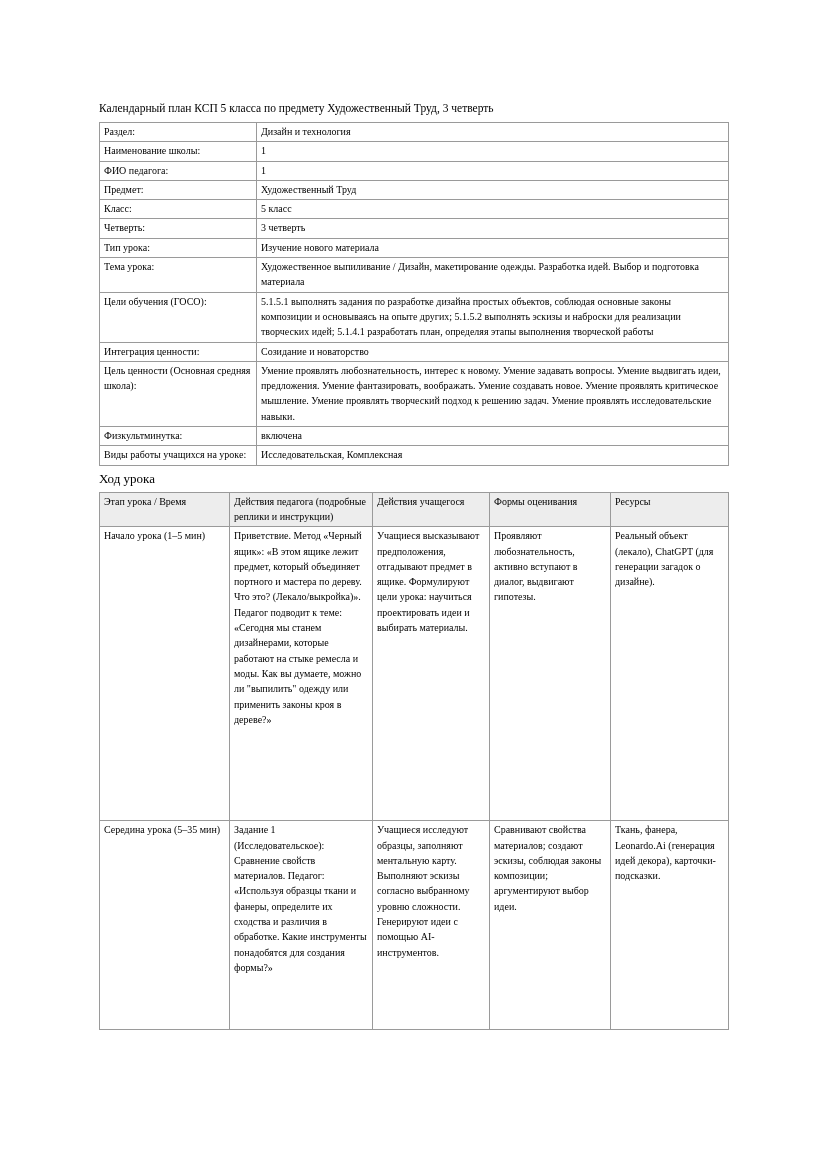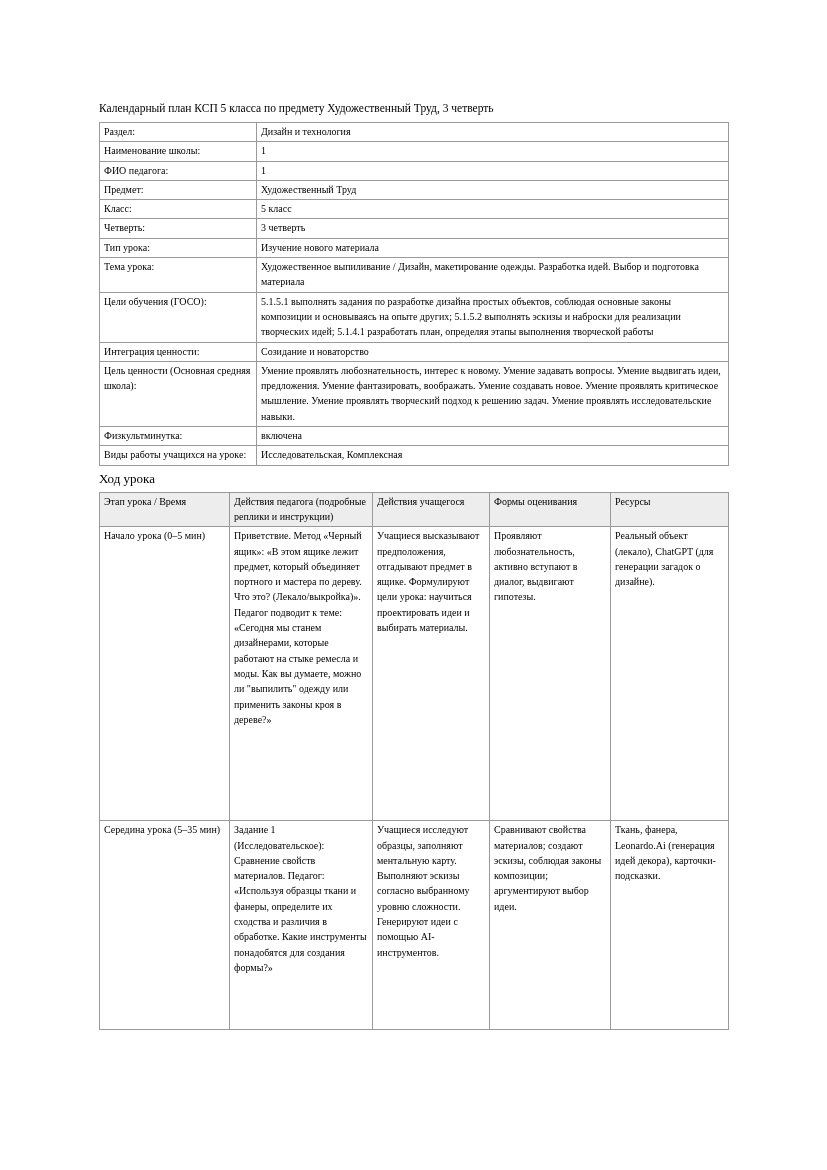--- a/index.html
+++ b/index.html
@@ -164,21 +164,21 @@
         <tr>
           <td>Этап урока / Время</td>
           <td>Действия педагога (подробные реплики и инструкции)</td>
           <td>Действия учащегося</td>
           <td>Формы оценивания</td>
           <td>Ресурсы</td>
         </tr>
       </thead>
       <tbody>
         <tr class="row-start">
-          <td>Начало урока (0–5 мин)</td>
+          <td>Начало урока (1–5 мин)</td>
           <td>Приветствие. Метод «Черный ящик»: «В этом ящике лежит предмет, который объединяет портного и мастера по дереву. Что это? (Лекало/выкройка)». Педагог подводит к теме: «Сегодня мы станем дизайнерами, которые работают на стыке ремесла и моды. Как вы думаете, можно ли "выпилить" одежду или применить законы кроя в дереве?»</td>
           <td>Учащиеся высказывают предположения, отгадывают предмет в ящике. Формулируют цели урока: научиться проектировать идеи и выбирать материалы.</td>
           <td>Проявляют любознательность, активно вступают в диалог, выдвигают гипотезы.</td>
           <td>Реальный объект (лекало), ChatGPT (для генерации загадок о дизайне).</td>
         </tr>
         <tr class="row-mid">
           <td>Середина урока (5–35 мин)</td>
           <td>Задание 1 (Исследовательское): Сравнение свойств материалов. Педагог: «Используя образцы ткани и фанеры, определите их сходства и различия в обработке. Какие инструменты понадобятся для создания формы?»</td>
           <td>Учащиеся исследуют образцы, заполняют ментальную карту. Выполняют эскизы согласно выбранному уровню сложности. Генерируют идеи с помощью AI-инструментов.</td>
           <td>Сравнивают свойства материалов; создают эскизы, соблюдая законы композиции; аргументируют выбор идеи.</td>

